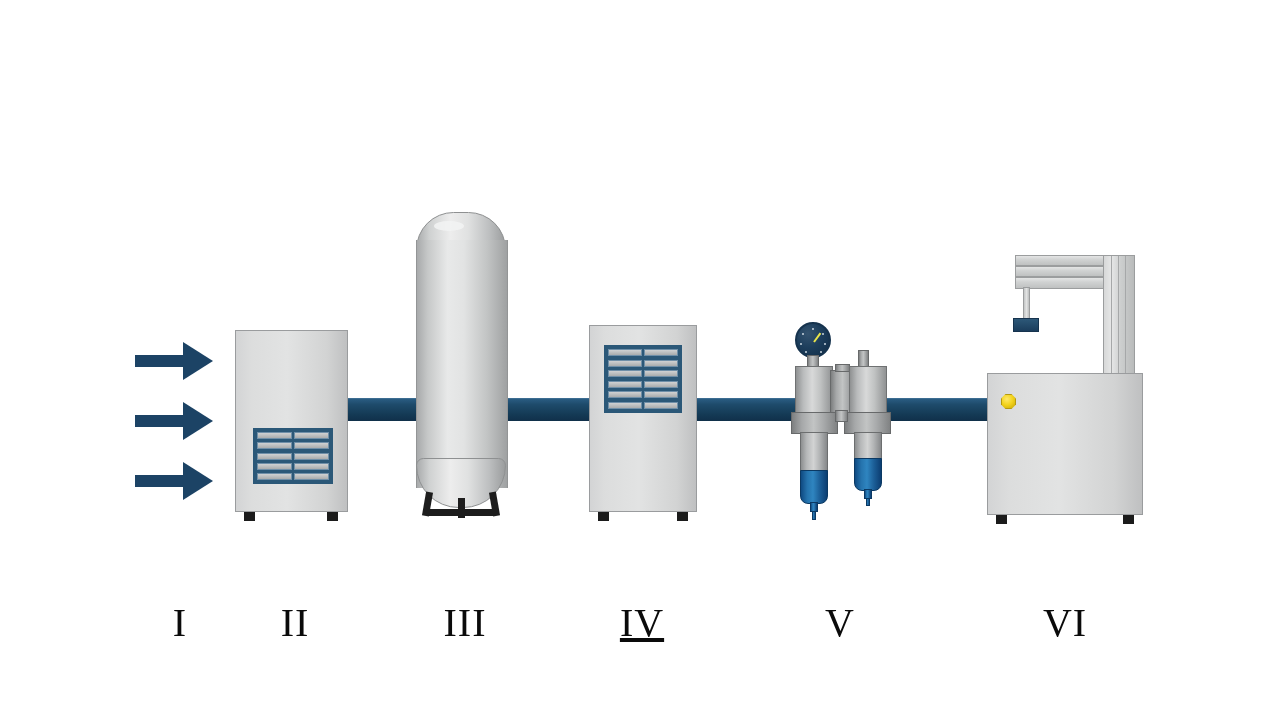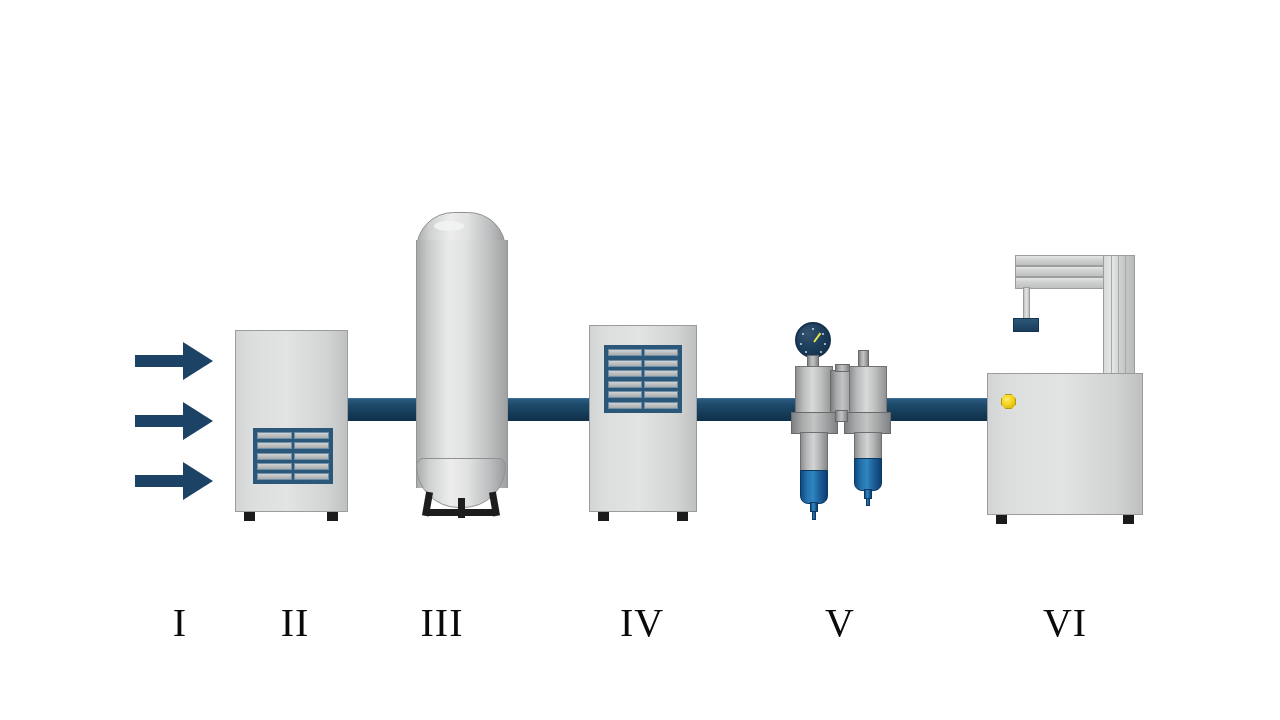--- a/index.html
+++ b/index.html
@@ -306,18 +306,18 @@
 
     <div class="abs port-yellow" style="left:16px;top:139px;width:15px;height:15px;
                 clip-path:polygon(30% 0,70% 0,100% 30%,100% 70%,70% 100%,30% 100%,0 70%,0 30%);"></div>
 
     <div class="abs cab-foot" style="left:11px;top:260px;width:11px;height:9px;"></div>
     <div class="abs cab-foot" style="left:138px;top:260px;width:11px;height:9px;"></div>
   </div>
 
   <div class="abs label" style="left:140px;top:603px;width:80px;">I</div>
   <div class="abs label" style="left:255px;top:603px;width:80px;">II</div>
-  <div class="abs label" style="left:402px;top:603px;width:80px;">III</div>
-  <div class="abs label" style="left:602px;top:603px;width:80px;">IV</div>
+  <div class="abs label" style="left:425px;top:603px;width:80px;">III</div>
+  <div class="abs label" style="left:602px;top:603px;width:80px;text-decoration:underline;">IV</div>
   <div class="abs label" style="left:800px;top:603px;width:80px;">V</div>
   <div class="abs label" style="left:1025px;top:603px;width:80px;">VI</div>
 
 </div>
 
 </body></html>

